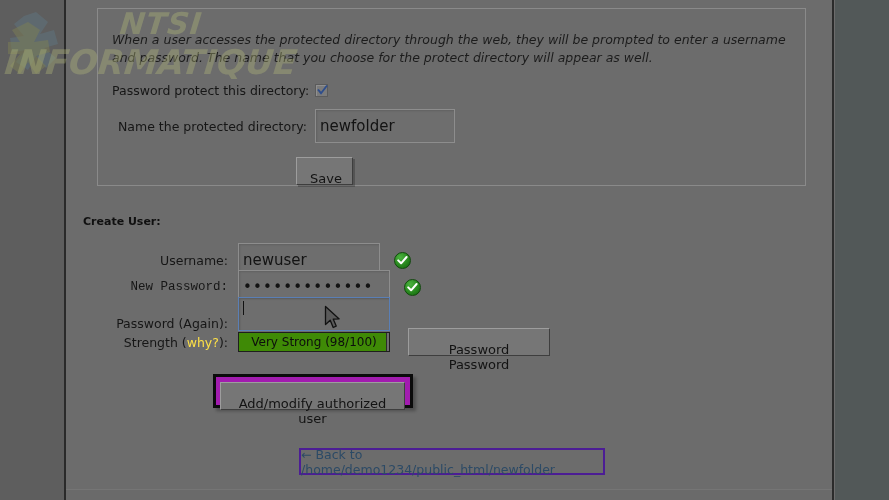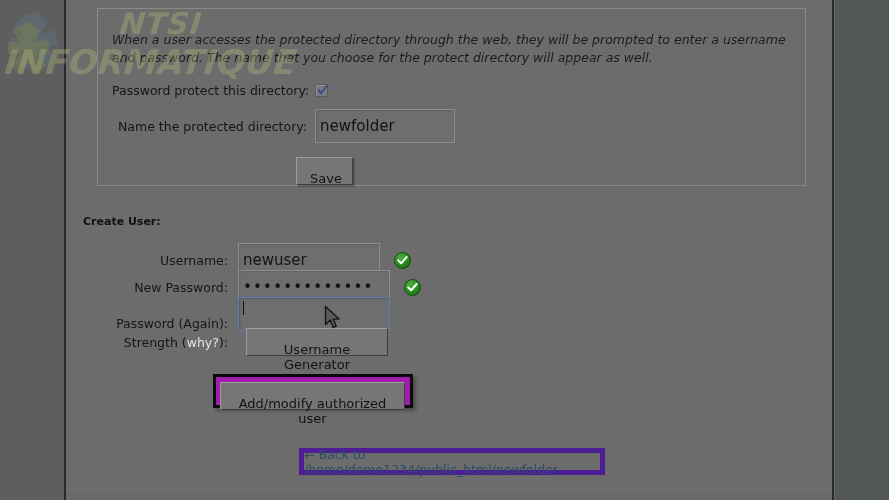--- a/index.html
+++ b/index.html
@@ -211,38 +211,38 @@
     position: absolute;
     inset: 0;
     display: flex;
     align-items: center;
     justify-content: center;
     font-family: "DejaVu Sans", sans-serif;
     font-size: 12px;
     color: #0d0d0d;
   }
   .lnk {
-    color: #e5e5e5;
+    color: #fde047;
     text-decoration: none;
   }
 
   
   .focus-ring {
     position: absolute;
     box-sizing: border-box;
     border: 3px solid #0b0b0b;
     background: #a21caf;
     box-shadow: 3px 3px 3px rgba(0,0,0,.28);
   }
 
   
   .backbox {
     position: absolute;
     box-sizing: border-box;
-    border: 5px solid #4c1d95;
+    border: 2px solid #4c1d95;
     display: flex;
     align-items: center;
     justify-content: center;
     font-family: "DejaVu Sans", sans-serif;
     font-size: 12.5px;
     color: #2c4a66;
     background: transparent;
     text-decoration: none;
   }
 
@@ -299,40 +299,44 @@
       <span class="lbl" style="width:145px;">Username:</span>
       <input class="tin" style="width: 142px; margin-left: 10px;" type="text" value="newuser">
       <span class="ok" style="margin-left:14px;">
         <svg width="11" height="11" viewBox="0 0 11 11">
           <path d="M1.2 5.4 L4.1 8.3 L9.6 2.0" stroke="#ffffff" stroke-width="2" fill="none" stroke-linecap="round" stroke-linejoin="round"></path>
         </svg>
       </span>
     </div>
 
     <div class="row" style="left:17px; top:270px;">
-      <span class="lbl" style="width:145px;">New Password:</span>
+      <span class="lbl" style="width:145px;font-family:Liberation Mono, monospace;">New Password:</span>
       <input class="tin" style="width: 152px; margin-left: 10px; letter-spacing: 1.2px;" type="text" value="•••••••••••••">
       <span class="ok" style="margin-left:14px;">
         <svg width="11" height="11" viewBox="0 0 11 11">
           <path d="M1.2 5.4 L4.1 8.3 L9.6 2.0" stroke="#ffffff" stroke-width="2" fill="none" stroke-linecap="round" stroke-linejoin="round"></path>
         </svg>
       </span>
     </div>
 
     <div class="row" style="left:17px; top:297px;align-items:flex-end;">
       <span class="lbl" style="width:145px;">Password (Again):</span>
       <span style="position:relative; margin-left:10px;">
         <input class="tin focused" style="width: 152px;" type="text" value="">
         <span class="caret"></span>
       </span>
     </div>
 
     <div class="row" style="left:17px; top:328px;">
       <span class="lbl" style="width:145px;"><span>Strength (</span><a class="lnk" href="#">why?</a><span>):</span></span>
-      <button class="btn3d" style="margin-left:18px; width:142px; height:22px;">Username Generator</button>
+      <span class="strength" style="margin-left:10px;">
+        <span class="strength-fill" id="strength-fill" style="width: 98%;"></span>
+        <span class="strength-text">Very Strong (98/100)</span>
+      </span>
+      <button class="btn3d" style="margin-left:18px; width:142px; height:22px;">Password Password</button>
     </div>
 
     <div class="focus-ring" style="left:147px; top:374px; width:200px; height:34px;">
       <button class="btn3d" style="position:absolute; left:4px; top:5px; width:185px; height:20px;">Add/modify authorized user</button>
     </div>
 
     <a class="backbox" style="left:233px; top:448px; width:306px; height:27px;" href="#">← Back to /home/demo1234/public_html/newfolder</a>
 
   </div>
 

